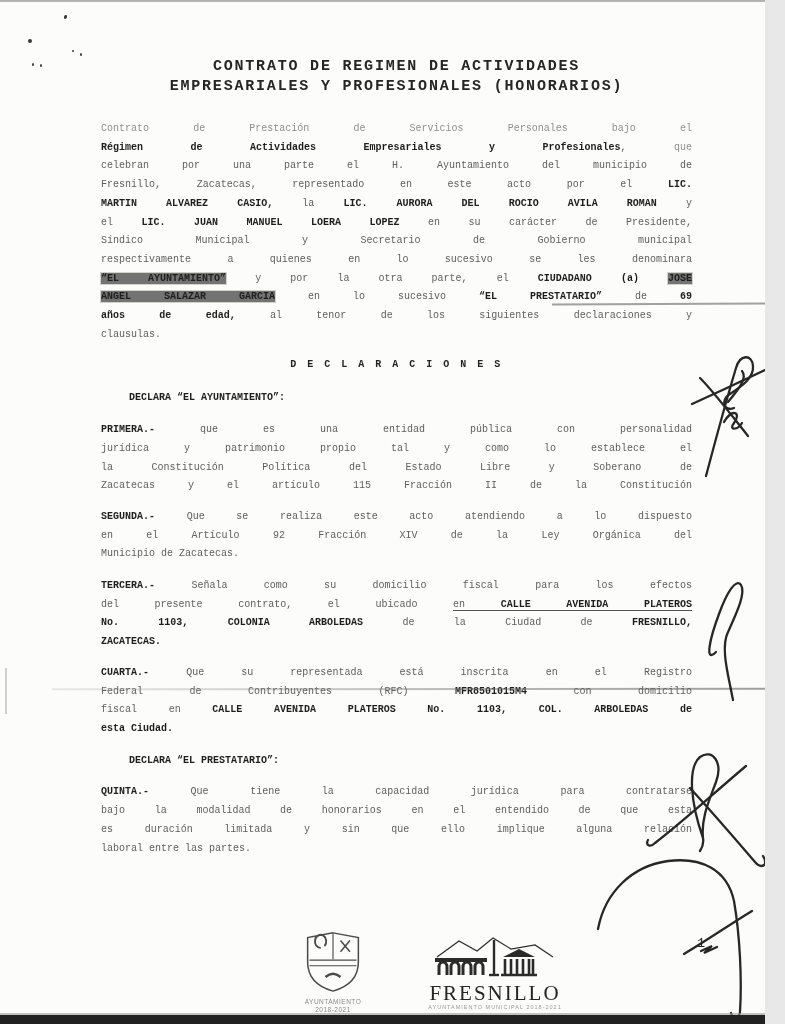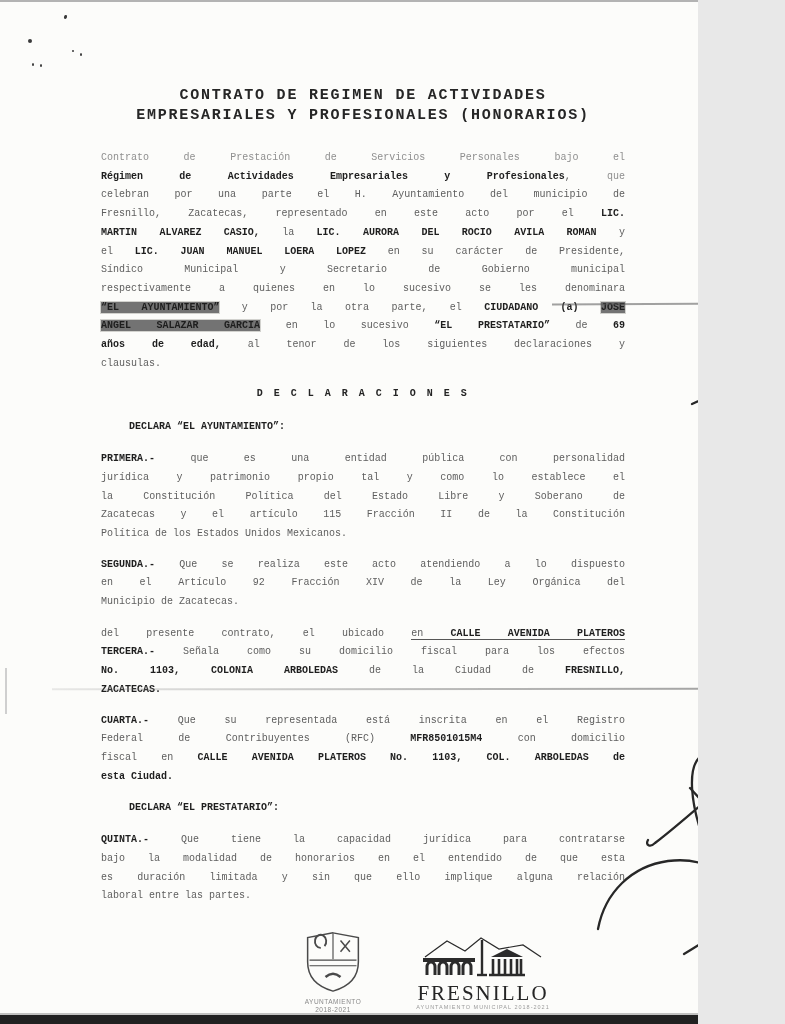--- a/index.html
+++ b/index.html
@@ -1,23 +1,23 @@
 <!DOCTYPE html>
 <html><head>
 <meta charset="utf-8">
 <style>
   html,body{margin:0;padding:0;background:#e8e8e8;}
   .page{
     position:relative;
-    width:698px;height:1024px;
+    width:765px;height:1024px;
     background:#fcfcfa;
     overflow:hidden;
     font-family:"Liberation Mono","DejaVu Sans Mono",monospace;
     box-sizing:border-box;
-    padding:86px 73px 0 101px;
+    padding:57px 73px 0 101px;
   }
   .scan-top-edge{position:absolute;top:0;left:0;width:785px;height:2px;background:#b3b3b3;}
   .scan-bottom-bar{position:absolute;bottom:0;left:0;width:785px;height:9px;background:#212121;}
   .scan-bottom-fade{position:absolute;bottom:9px;left:0;width:785px;height:2px;background:#9a9a9a;opacity:.6;}
   .fold-line{position:absolute;top:688px;left:52px;width:731px;height:2px;
     background:linear-gradient(to right,rgba(140,140,140,.18),rgba(110,110,110,.45),rgba(95,95,95,.6));
     transform:rotate(-0.05deg);}
   .stray-underline{position:absolute;top:303px;left:552px;width:231px;height:1.5px;
     background:rgba(85,85,85,.55);transform:rotate(-0.3deg);}
   .edge-smudge{position:absolute;top:668px;left:5px;width:2px;height:46px;background:#cfcfcf;}
@@ -55,21 +55,21 @@
   .line .u{border-bottom:1.4px solid #565656;}
 
   
   .sig-layer{position:absolute;top:0;left:0;width:785px;height:1024px;pointer-events:none;}
 
   
   .footer{position:absolute;left:0;top:925px;width:785px;height:99px;}
   .crest{position:absolute;left:297px;top:6px;width:72px;text-align:center;}
   .crest-caption{font-family:"Liberation Sans",sans-serif;font-size:6.5px;color:#8a8a8a;
     letter-spacing:.5px;filter:blur(.4px);line-height:8px;}
-  .fres{position:absolute;left:408px;top:10px;width:150px;text-align:center;}
+  .fres{position:absolute;left:420px;top:10px;width:150px;text-align:center;}
   .fres-name{font-family:"Liberation Serif","DejaVu Serif",serif;font-size:21px;color:#252525;
     letter-spacing:2px;line-height:22px;}
   .fres-tag{font-family:"Liberation Sans",sans-serif;font-size:5.5px;color:#9a9a9a;
     letter-spacing:1px;filter:blur(.5px);line-height:7px;}
   .page-num{position:absolute;left:697px;top:11px;font-family:"Liberation Mono","DejaVu Sans Mono",monospace;
     font-size:13.5px;color:#2a2a2a;}
 </style>
 </head>
 <body>
 
@@ -107,30 +107,29 @@
         <div class="line"><span class="">D E C L A R A C I O N E S</span></div>
       </div>
       <div class="blk subheading">
         <div class="line"><span class="b ">DECLARA “EL AYUNTAMIENTO”:</span></div>
       </div>
       <div class="blk para">
         <div class="line"><span class="b ">PRIMERA.-</span><span class=""> que es una entidad pública con personalidad</span></div>
         <div class="line"><span class="">jurídica y patrimonio propio tal y como lo establece el</span></div>
         <div class="line"><span class="">la Constitución Política del Estado Libre y Soberano de</span></div>
         <div class="line"><span class="">Zacatecas y el artículo 115 Fracción II de la Constitución</span></div>
-        <div class="line last"><span class="">Política de los Estados Unidos Mexicanos.</span></div>
       </div>
       <div class="blk para mb13">
         <div class="line"><span class="b ">SEGUNDA.-</span><span class=""> Que se realiza este acto atendiendo a lo dispuesto</span></div>
         <div class="line"><span class="">en el Artículo 92 Fracción XIV de la Ley Orgánica del</span></div>
         <div class="line last"><span class="">Municipio de Zacatecas.</span></div>
       </div>
       <div class="blk para">
+        <div class="line"><span class="b ">TERCERA.-</span><span class=""> Señala como su domicilio fiscal para los efectos</span></div>
         <div class="line"><span class="">del presente contrato, el ubicado </span><span class="u ">en </span><span class="b u ">CALLE AVENIDA PLATEROS</span></div>
-        <div class="line"><span class="b ">TERCERA.-</span><span class=""> Señala como su domicilio fiscal para los efectos</span></div>
         <div class="line"><span class="b ">No. 1103, COLONIA ARBOLEDAS</span><span class=""> de la Ciudad de </span><span class="b ">FRESNILLO,</span></div>
         <div class="line last"><span class="b ">ZACATECAS.</span></div>
       </div>
       <div class="blk para mb13">
         <div class="line"><span class="b ">CUARTA.-</span><span class=""> Que su representada está inscrita en el Registro</span></div>
         <div class="line"><span class="">Federal de Contribuyentes (RFC) </span><span class="b ">MFR8501015M4</span><span class=""> con domicilio</span></div>
         <div class="line"><span class="">fiscal en </span><span class="b ">CALLE AVENIDA PLATEROS No. 1103, COL. ARBOLEDAS de</span></div>
         <div class="line last"><span class="b ">esta Ciudad.</span></div>
       </div>
       <div class="blk subheading">

